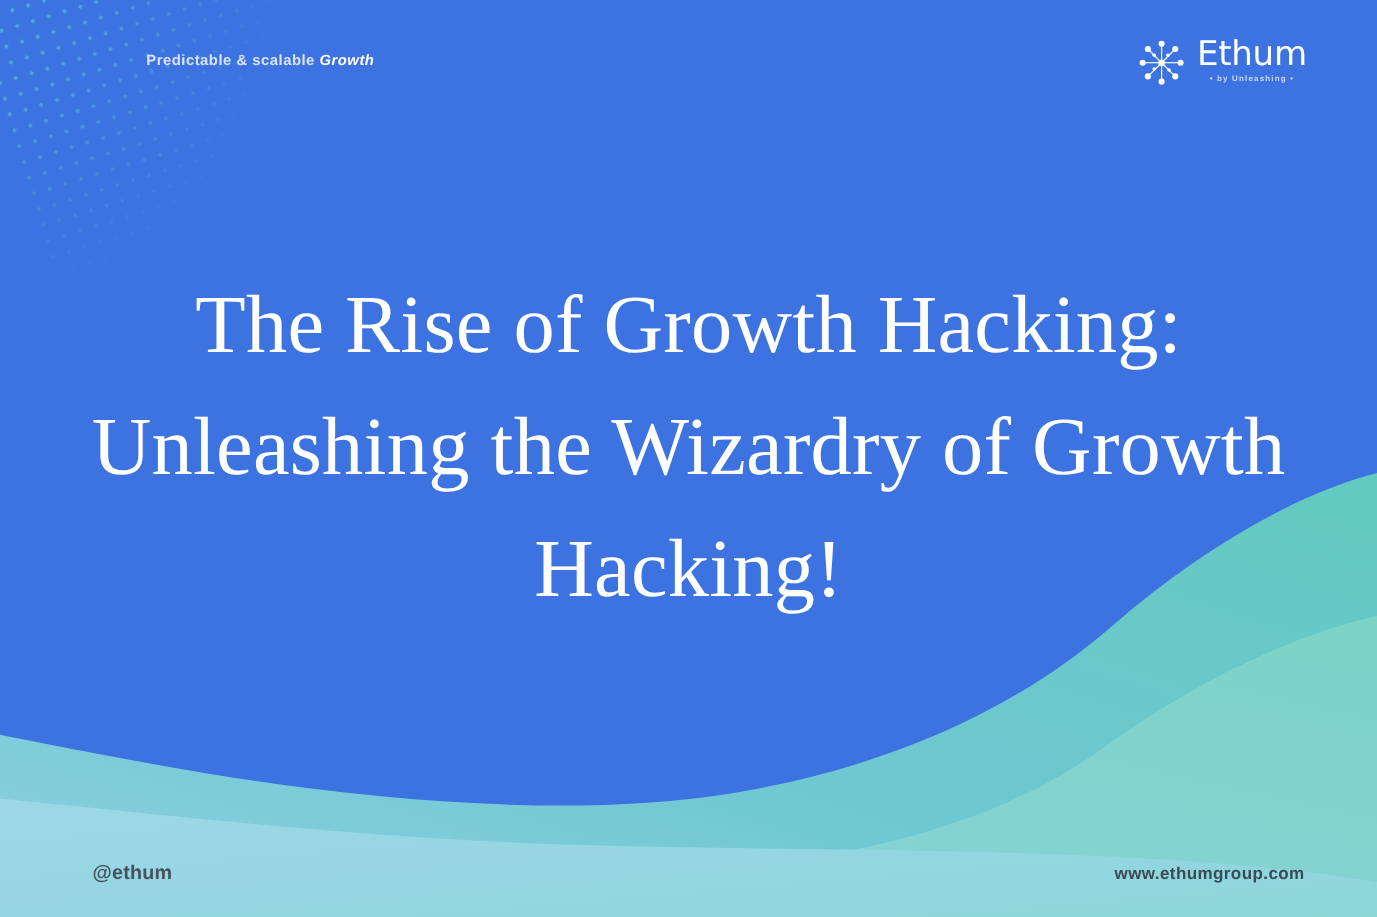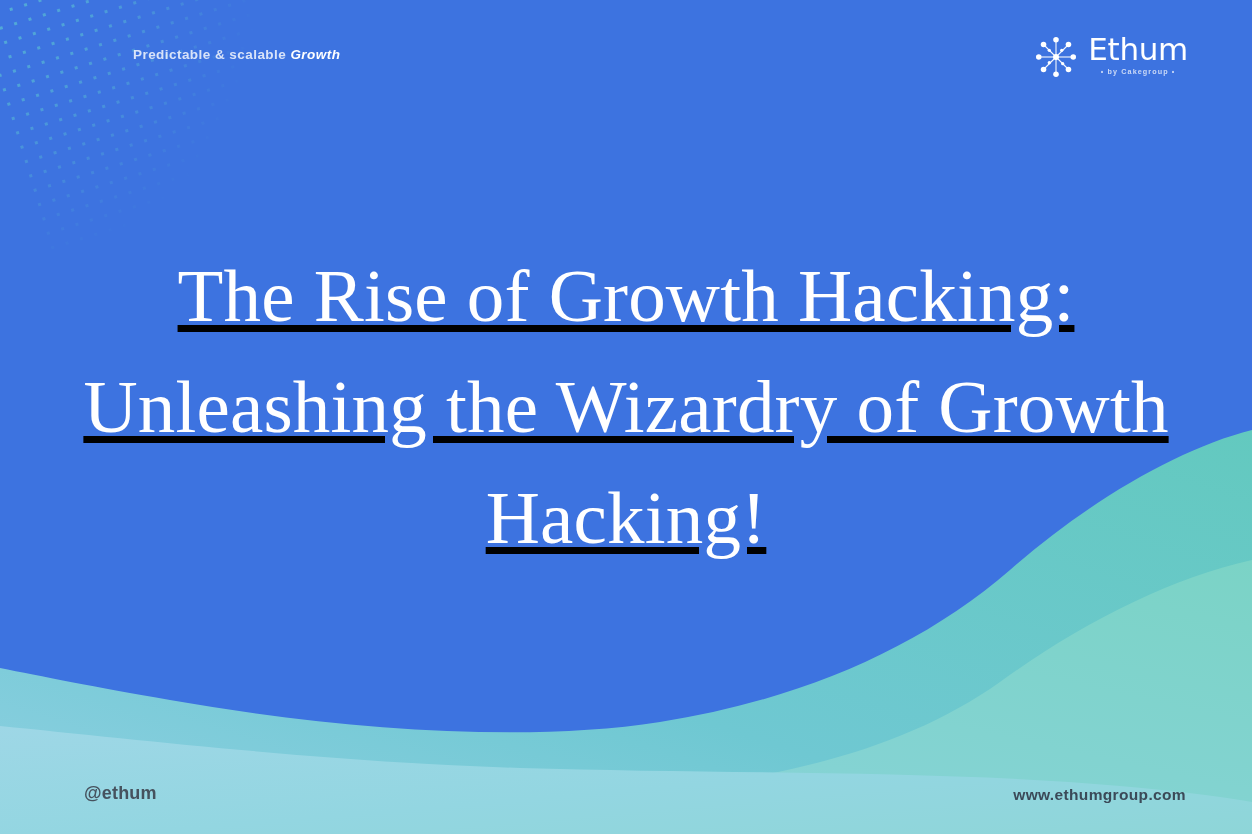--- a/index.html
+++ b/index.html
@@ -41,21 +41,20 @@
   }
 
   
   #headline-wrap {
     position:absolute;
     left:0; right:0;
     top:240px;
     padding:0 70px;
     text-align:center;
     z-index:6;
-    text-decoration:underline;
   }
   #headline {
     color:#ffffff;
     font-family:"Liberation Serif", "DejaVu Serif", serif;
     font-size:75px;
     line-height:1.48;
     font-weight:400;
     letter-spacing:.2px;
     white-space:pre-line;
   }
@@ -194,21 +193,21 @@
         <circle cx="6" cy="24" r="2.9"></circle>
         <circle cx="11" cy="11" r="2.9"></circle>
         <circle cx="30" cy="17" r="1.7"></circle>
         <circle cx="31" cy="31" r="1.7"></circle>
         <circle cx="17" cy="30" r="1.7"></circle>
         <circle cx="17" cy="17" r="1.7"></circle>
       </g>
     </svg>
     <div id="logo-text">
       <span id="logo-word">Ethum</span>
-      <span id="logo-sub">• by Cakegroup •</span>
+      <span id="logo-sub">• by Unleashing •</span>
     </div>
   </div>
 
   <div id="headline-wrap">
     <h1 id="headline">The Rise of Growth Hacking: Unleashing the Wizardry of Growth Hacking!</h1>
   </div>
 
   <div id="handle">@ethum</div>
   <div id="website">www.ethumgroup.com</div>
 

